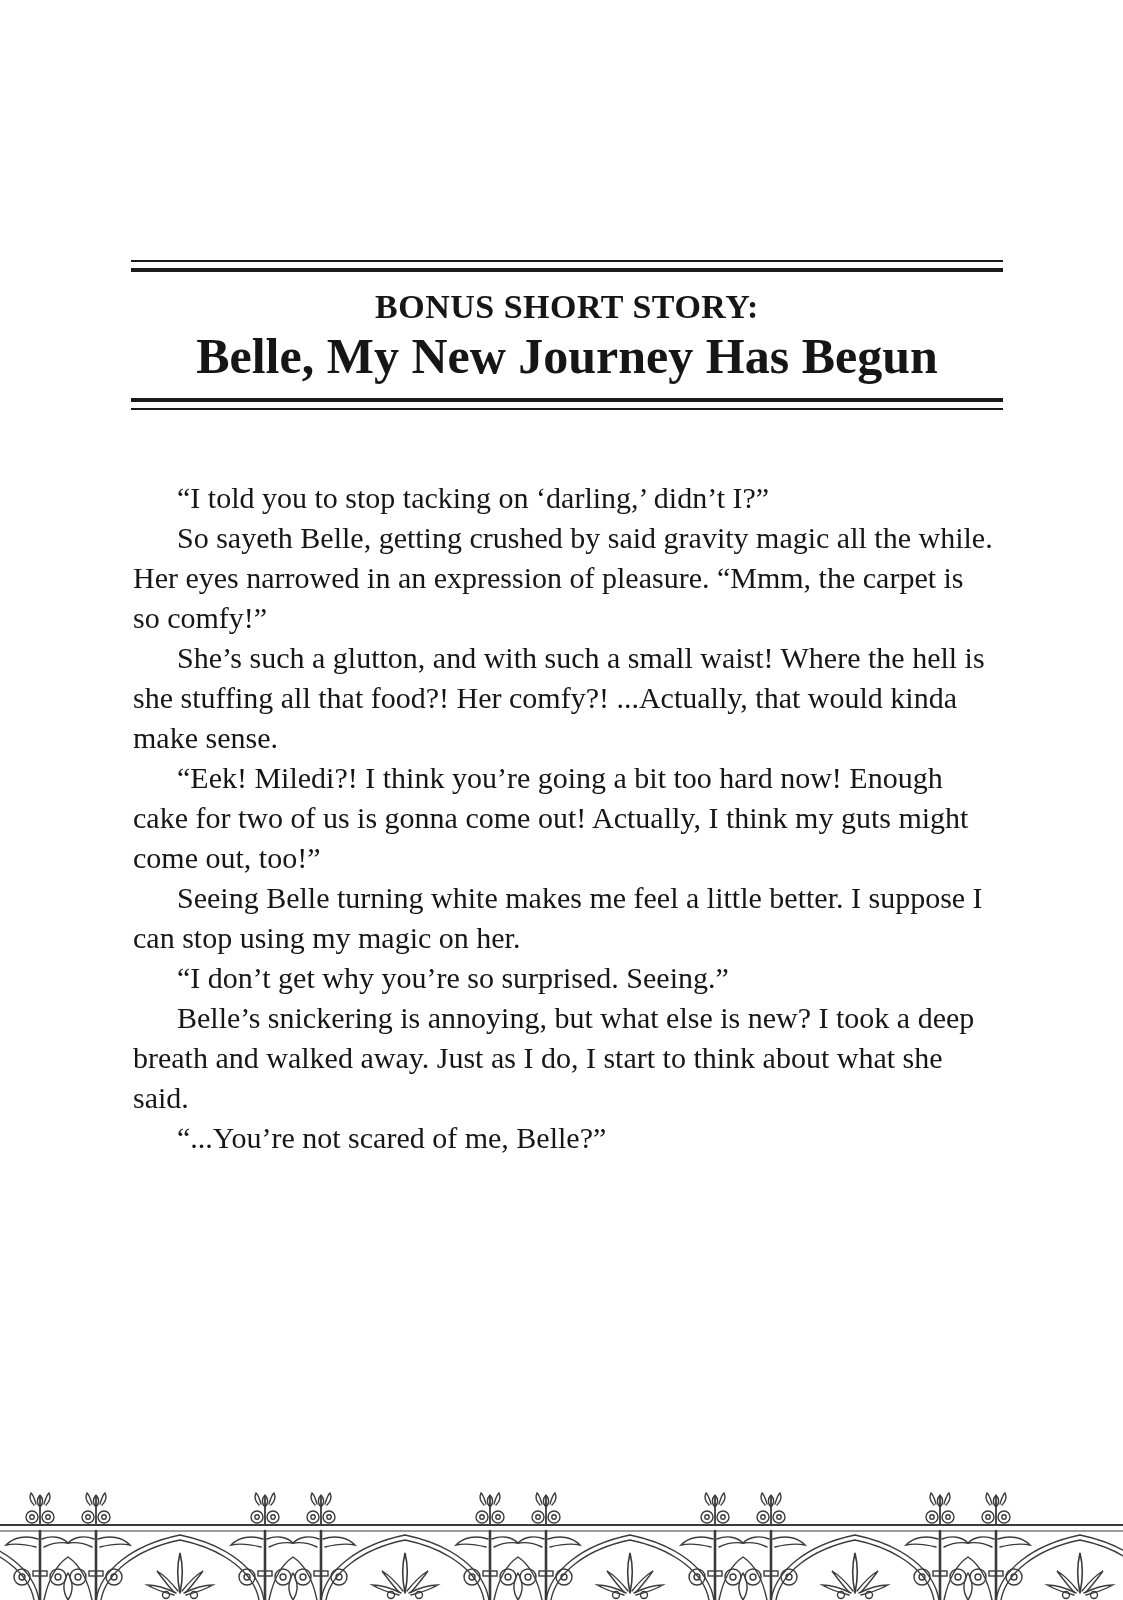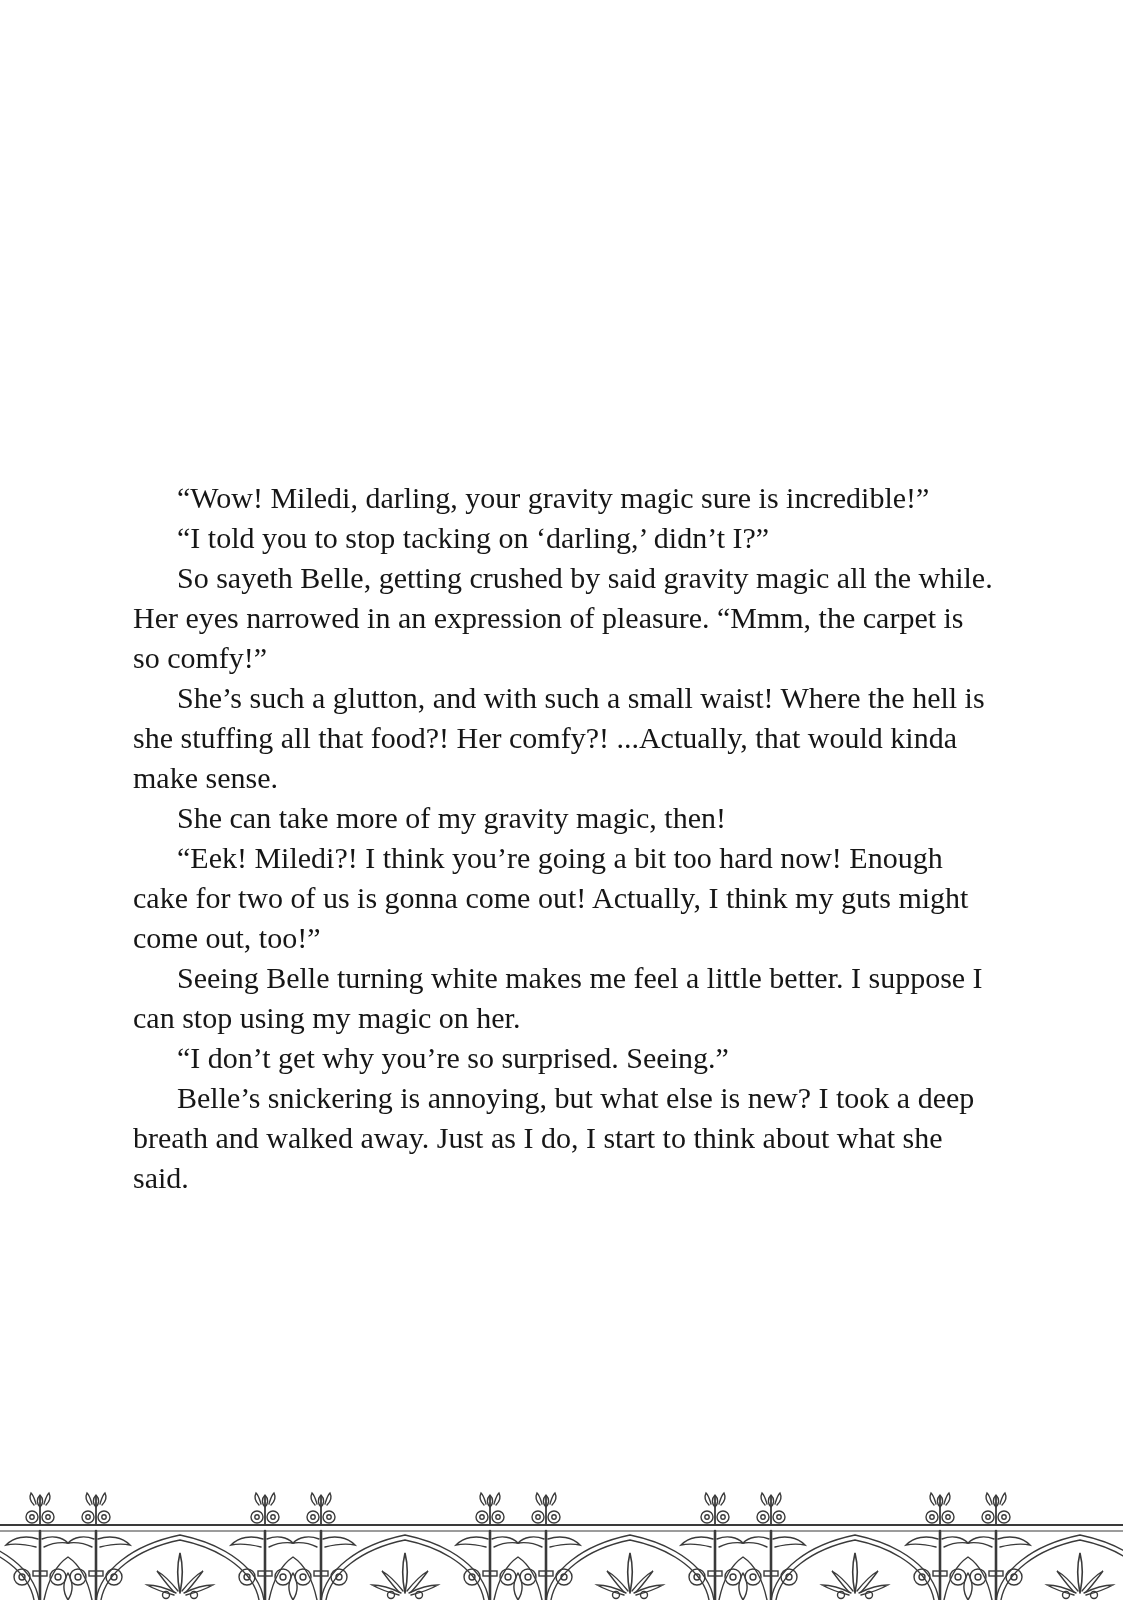--- a/index.html
+++ b/index.html
@@ -70,31 +70,36 @@
     height: 115px;
     overflow: hidden;
   }
   .ornament svg { display: block; }
 </style>
 </head>
 <body>
 
 <div class="page">
 
+  <div class="title-block">
+    <div class="rule-top"></div>
+    <div class="kicker">BONUS SHORT STORY:</div>
+    <div class="main-title">Belle, My New Journey Has Begun</div>
+    <div class="rule-bottom"></div>
+  </div>
 
   <div class="story-text">
-    <p>“Wow! Miledi, darling, your gravity magic sure is incredible!”</p>
     <p>“I told you to stop tacking on ‘darling,’ didn’t I?”</p>
     <p>So sayeth Belle, getting crushed by said gravity magic all the while. Her eyes narrowed in an expression of pleasure. “Mmm, the carpet is so comfy!”</p>
     <p>She’s such a glutton, and with such a small waist! Where the hell is she stuffing all that food?! Her comfy?! ...Actually, that would kinda make sense.</p>
-    <p>She can take more of my gravity magic, then!</p>
     <p>“Eek! Miledi?! I think you’re going a bit too hard now! Enough cake for two of us is gonna come out! Actually, I think my guts might come out, too!”</p>
     <p>Seeing Belle turning white makes me feel a little better. I suppose I can stop using my magic on her.</p>
     <p>“I don’t get why you’re so surprised. Seeing.”</p>
     <p>Belle’s snickering is annoying, but what else is new? I took a deep breath and walked away. Just as I do, I start to think about what she said.</p>
+    <p>“...You’re not scared of me, Belle?”</p>
   </div>
 
   <div class="ornament">
     <svg width="1123" height="115" viewBox="0 0 1123 115" xmlns="http://www.w3.org/2000/svg">
       <defs>
         <g id="fenceTile" fill="none" stroke="#3a3a3a" stroke-width="1.4" stroke-linecap="round">
 
           <g id="bigArch">
             <path d="M96,115 C101,85 132,60 180,50 C228,60 259,85 264,115"></path>
             <path d="M101,115 C106,88 136,64 180,55 C224,64 254,88 259,115"></path>

